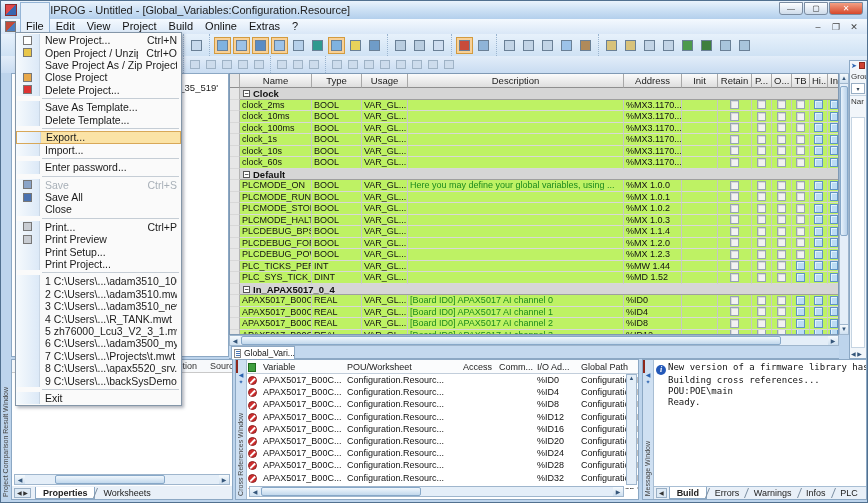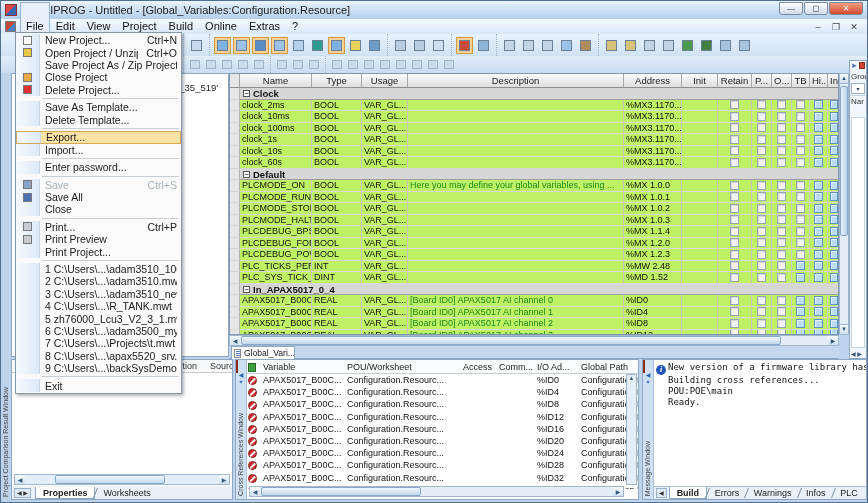--- a/index.html
+++ b/index.html
@@ -694,21 +694,21 @@
           <div class="gc ckc c-in">
             <span class="ck b"></span>
           </div>
         </div>
         <div class="grow">
           <div class="gc c-sel"></div>
           <div class="gc c-name">PLC_TICKS_PER_SEC</div>
           <div class="gc c-type">INT</div>
           <div class="gc c-usage">VAR_GL...</div>
           <div class="gc c-desc"></div>
-          <div class="gc c-addr">%MW 2.48</div>
+          <div class="gc c-addr">%MW 1.44</div>
           <div class="gc c-init"></div>
           <div class="gc ckc c-ret">
             <span class="ck"></span>
           </div>
           <div class="gc ckc c-p">
             <span class="ck"></span>
           </div>
           <div class="gc ckc c-o">
             <span class="ck"></span>
           </div>
@@ -1143,20 +1143,24 @@
         <span style="margin-left: 9px; flex: 0 0 auto;">Ctrl+P</span>
       </div>
       <div style="display: flex; align-items: center; height: 12.4px; font-size: 10.5px; padding-right: 4px; color: rgb(26, 26, 26);">
         <span style="width: 24px; align-self: stretch; background: linear-gradient(90deg, rgb(246, 250, 253), rgb(220, 233, 247)); border-right: 1px solid rgb(201, 214, 228); margin-right: 5px; flex: 0 0 auto; display: flex; align-items: center; justify-content: center;">
           <span style="width: 9px; height: 9px; border: 1px solid rgb(119, 119, 119); background: rgb(200, 204, 210);"></span>
         </span>
         <span style="flex: 1 1 0%; white-space: nowrap; overflow: hidden;">Print Preview</span>
       </div>
       <div style="display: flex; align-items: center; height: 12.4px; font-size: 10.5px; padding-right: 4px; color: rgb(26, 26, 26);">
         <span style="width: 24px; align-self: stretch; background: linear-gradient(90deg, rgb(246, 250, 253), rgb(220, 233, 247)); border-right: 1px solid rgb(201, 214, 228); margin-right: 5px; flex: 0 0 auto; display: flex; align-items: center; justify-content: center;"></span>
+        <span style="flex: 1 1 0%; white-space: nowrap; overflow: hidden;">Print Setup...</span>
+      </div>
+      <div style="display: flex; align-items: center; height: 12.4px; font-size: 10.5px; padding-right: 4px; color: rgb(26, 26, 26);">
+        <span style="width: 24px; align-self: stretch; background: linear-gradient(90deg, rgb(246, 250, 253), rgb(220, 233, 247)); border-right: 1px solid rgb(201, 214, 228); margin-right: 5px; flex: 0 0 auto; display: flex; align-items: center; justify-content: center;"></span>
         <span style="flex: 1 1 0%; white-space: nowrap; overflow: hidden;">Print Project...</span>
       </div>
       <div style="margin: 2px 2px 2px 26px; border-top: 1px solid rgb(197, 205, 213); height: 0px;"></div>
       <div style="display: flex; align-items: center; height: 12.4px; font-size: 10.5px; padding-right: 4px; color: rgb(26, 26, 26);">
         <span style="width: 24px; align-self: stretch; background: linear-gradient(90deg, rgb(246, 250, 253), rgb(220, 233, 247)); border-right: 1px solid rgb(201, 214, 228); margin-right: 5px; flex: 0 0 auto; display: flex; align-items: center; justify-content: center;"></span>
         <span style="flex: 1 1 0%; white-space: nowrap; overflow: hidden;">1 C:\Users\...\adam3510_1001.mwt</span>
       </div>
       <div style="display: flex; align-items: center; height: 12.4px; font-size: 10.5px; padding-right: 4px; color: rgb(26, 26, 26);">
         <span style="width: 24px; align-self: stretch; background: linear-gradient(90deg, rgb(246, 250, 253), rgb(220, 233, 247)); border-right: 1px solid rgb(201, 214, 228); margin-right: 5px; flex: 0 0 auto; display: flex; align-items: center; justify-content: center;"></span>
         <span style="flex: 1 1 0%; white-space: nowrap; overflow: hidden;">2 C:\Users\...\adam3510.mwt</span>

